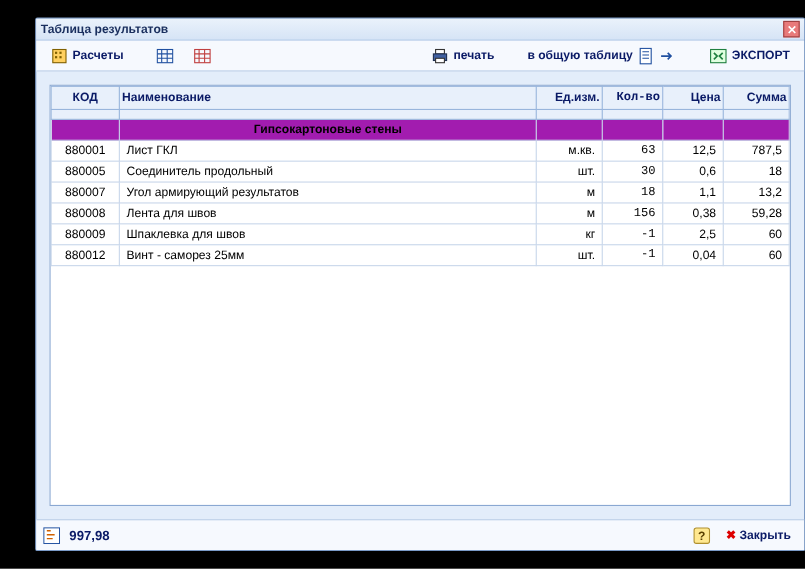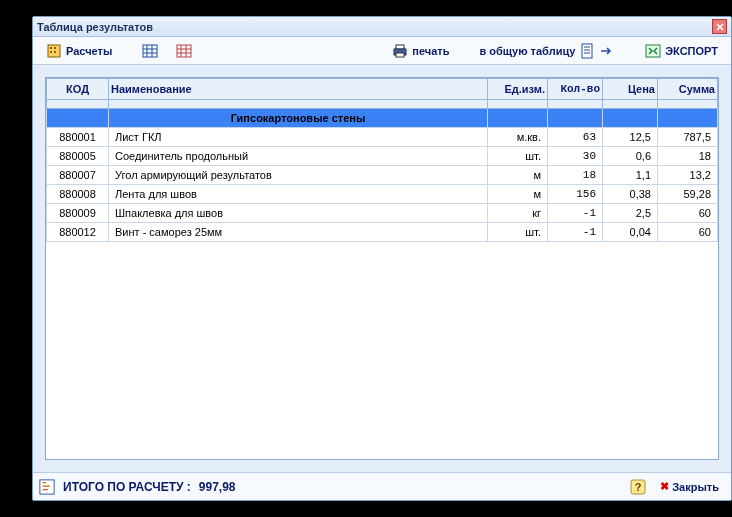--- a/index.html
+++ b/index.html
@@ -80,21 +80,21 @@
   font-size: 11px;
   color: #000;
 }
 .col-code { width: 62px; text-align: center; }
 .col-name { text-align: left; }
 .col-unit { width: 60px; text-align: right; }
 .col-qty { width: 55px; text-align: right; font-family: Liberation Mono, monospace; }
 .col-price { width: 55px; text-align: right; }
 .col-sum { width: 60px; text-align: right; }
 .group-row td {
-  background: #3b82f6;
+  background: #a21caf;
   font-weight: bold;
   text-align: center;
 }
 .statusbar {
   height: 28px;
   background: #f6f9fe;
   border-top: 1px solid #b8cce6;
   display: flex;
   align-items: center;
   padding: 0 6px;
@@ -284,21 +284,20 @@
     </table>
   </div>
 
   <div class="statusbar">
     <span class="ticon">
       <svg width="18" height="18" viewBox="0 0 18 18">
           <rect x="1" y="1" width="16" height="16" fill="#fff" stroke="#2050a0"></rect>
           <path d="M4 4 L8 4 M4 8 L12 8 M4 12 L10 12" stroke="#d06000" stroke-width="1.5"></path>
         </svg>
     </span>
-    <span class="status-total">ИТОГО ПО РАСЧЕТУ :</span>
     <span class="status-total">997,98</span>
     <span style="flex:1"></span>
     <span class="ticon">
       <svg width="16" height="16" viewBox="0 0 16 16">
           <rect x="1" y="1" width="14" height="14" rx="2" fill="#ffe890" stroke="#b09030"></rect>
           <text x="8" y="12" text-anchor="middle" font-size="11" font-weight="bold" fill="#5a4000">?</text>
         </svg>
     </span>
     <div class="close-text">
       <span class="red-x">✖</span>

